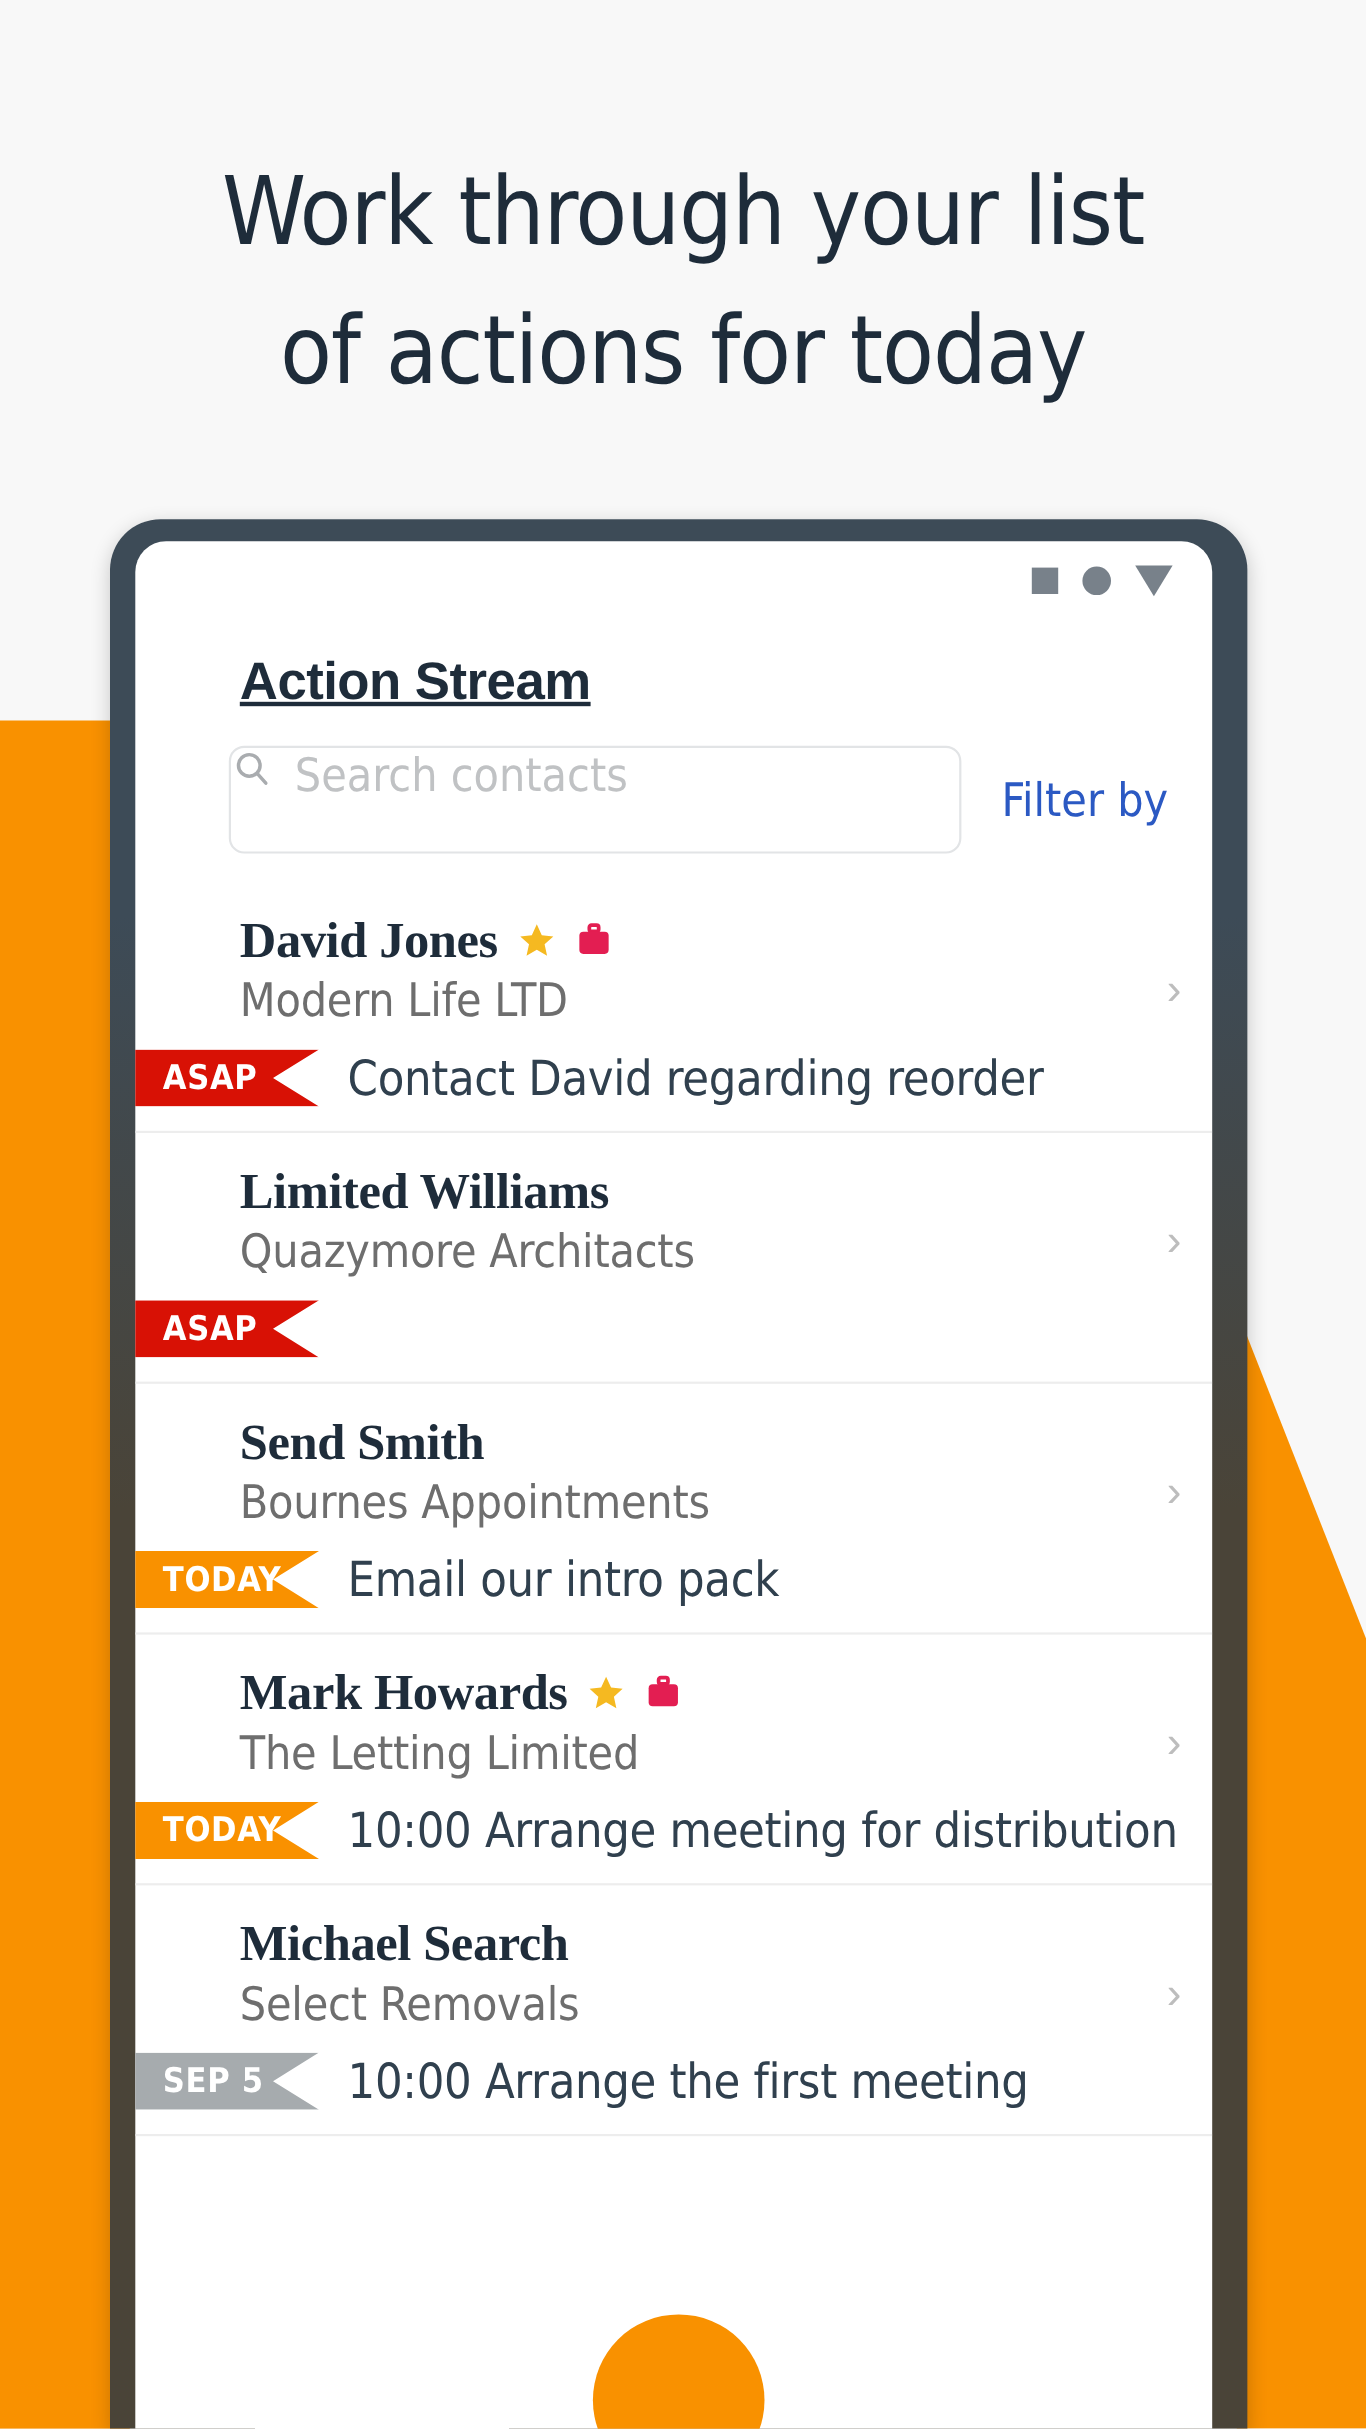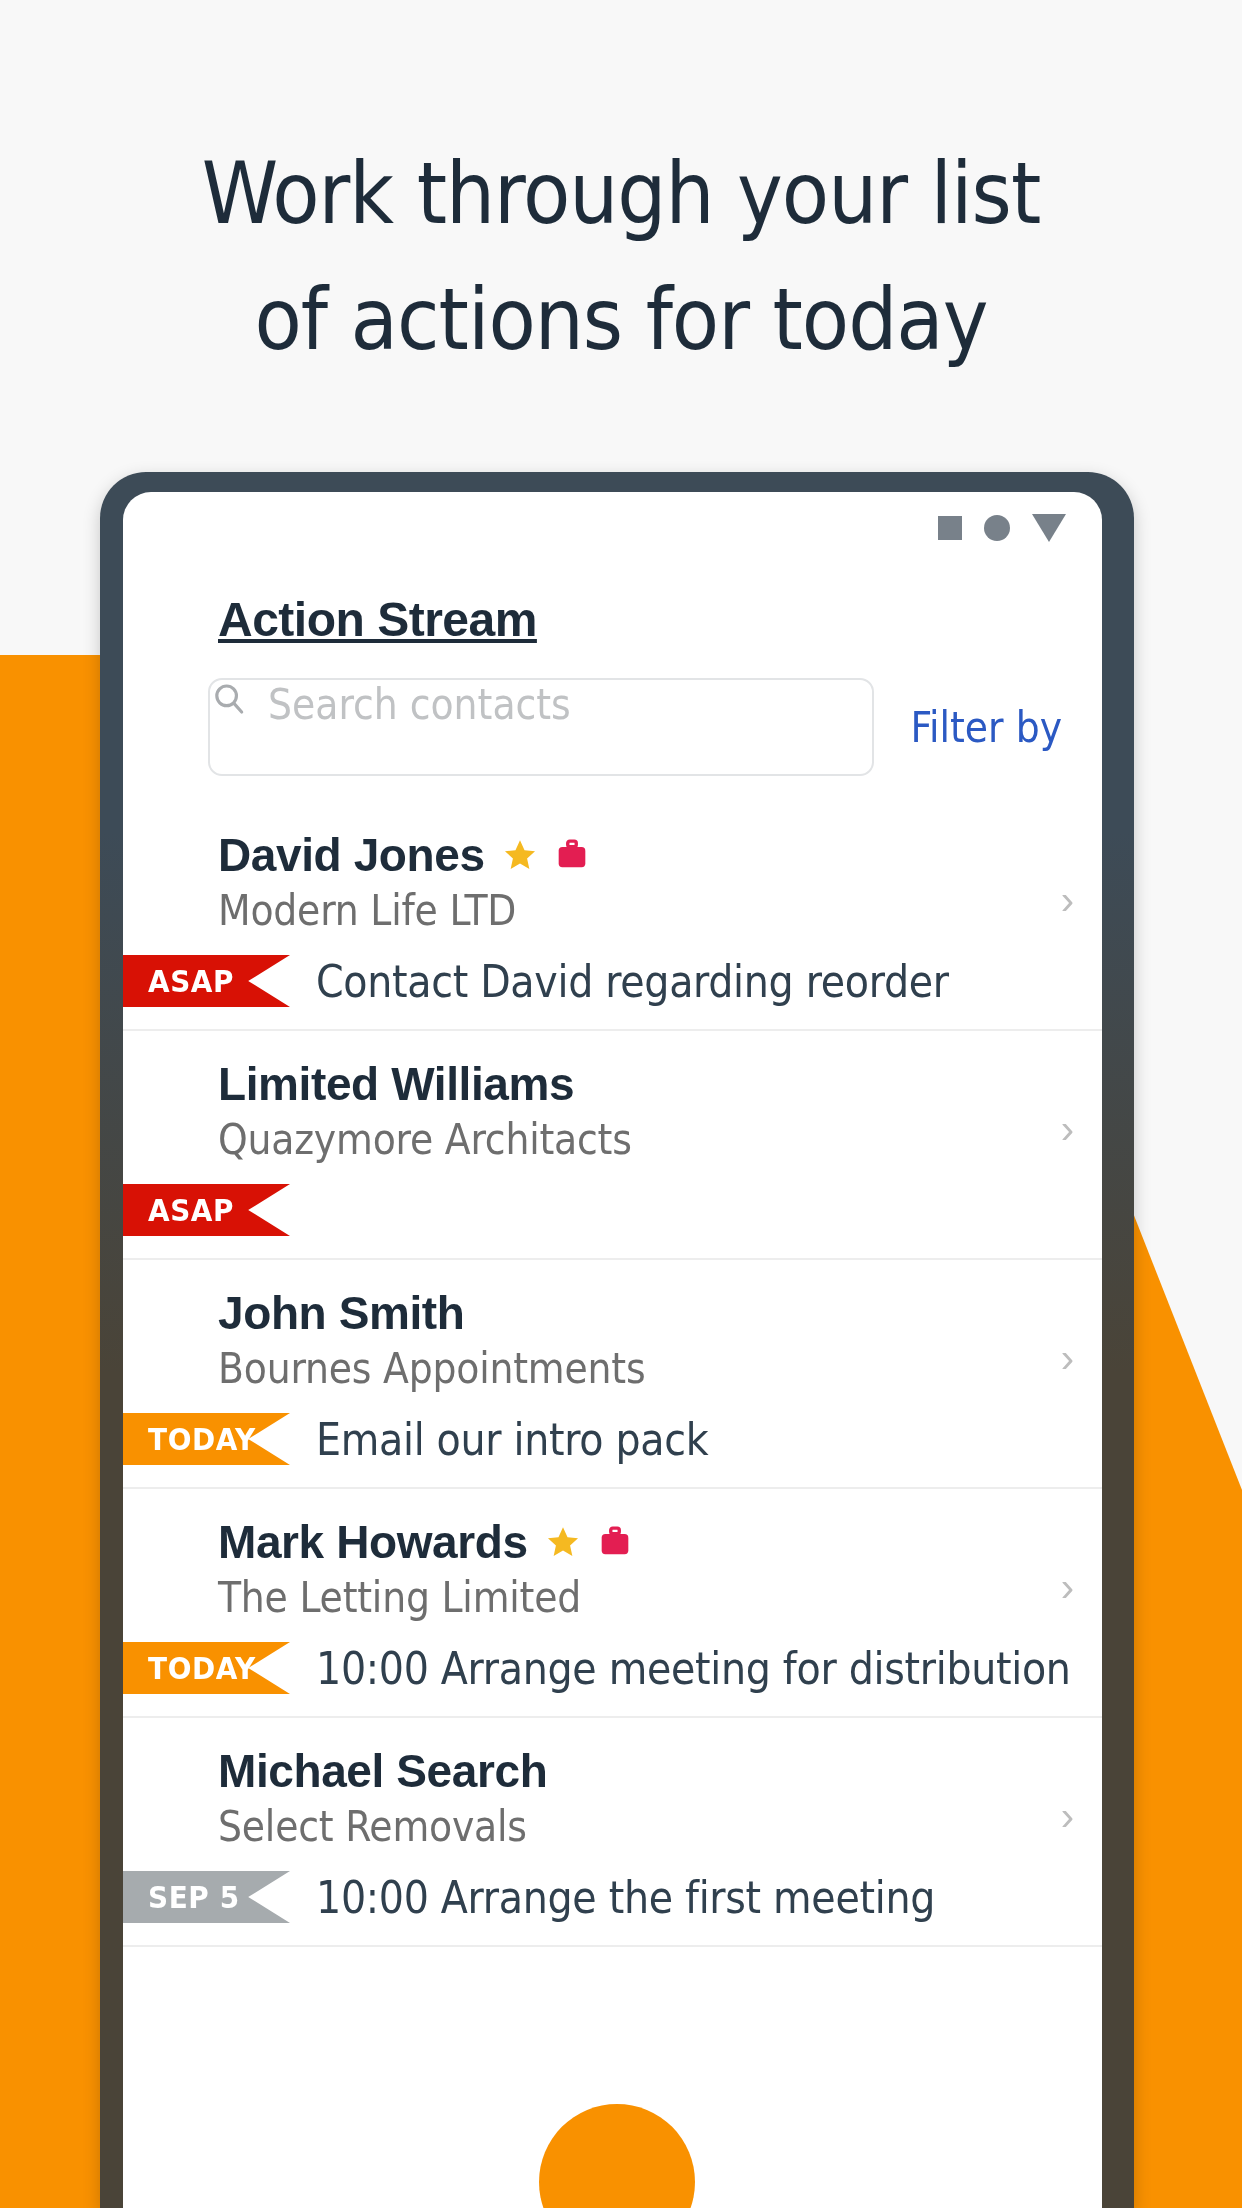--- a/index.html
+++ b/index.html
@@ -109,21 +109,21 @@
     position:absolute; left:0; top:310px; right:0; bottom:0;
   }
   .row{
     position:relative;
     border-bottom:2px solid #EDEDED;
     padding:26px 0 22px 0;
   }
   .row-head{ padding-left:95px; padding-right:70px; position:relative; }
   .name-line{ display:flex; align-items:center; gap:18px; }
   .name{
-    font-family:Liberation Sans, sans-serif;
+    font-family:Liberation Serif, serif;
     font-weight:bold; font-size:46px; color:#1E2C3A; letter-spacing:-0.4px;
   }
   .star-ico{ width:34px; height:34px; display:block; }
   .case-ico{ width:34px; height:34px; display:block; }
   .company{
     font-family:"DejaVu Sans Condensed","Liberation Sans", sans-serif;
     font-size:42px; color:#6E6E6E; margin-top:4px; letter-spacing:-0.2px;
   }
   .chev{
     position:absolute; right:28px; top:52px;
@@ -236,21 +236,21 @@
           <div class="task-line">
             <div class="badge notch">
               <div class="badge-shape" style="background: rgb(216, 17, 5);"></div>
               <span>ASAP</span>
             </div>
           </div>
         </div>
         <div class="row">
           <div class="row-head">
             <div class="name-line">
-              <span class="name">John Smith</span>
+              <span class="name">Send Smith</span>
             </div>
             <div class="company">Bournes Appointments</div>
             <div class="chev">›</div>
           </div>
           <div class="task-line">
             <div class="badge notch">
               <div class="badge-shape" style="background: rgb(249, 145, 0);"></div>
               <span>TODAY</span>
             </div>
             <div class="task">Email our intro pack</div>

